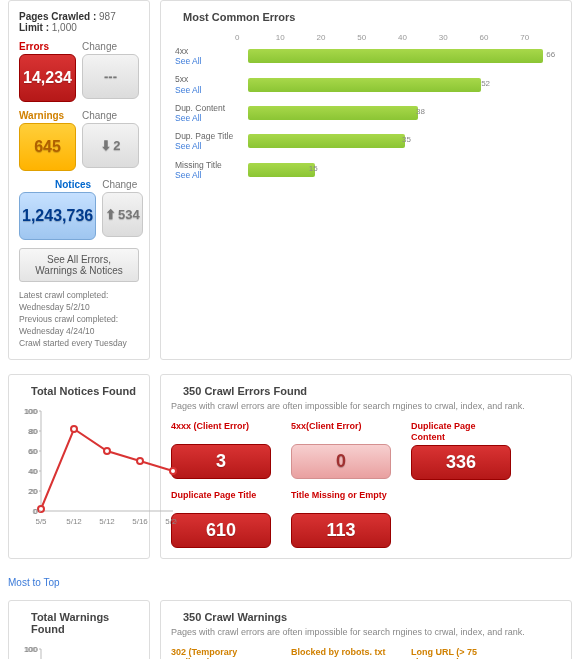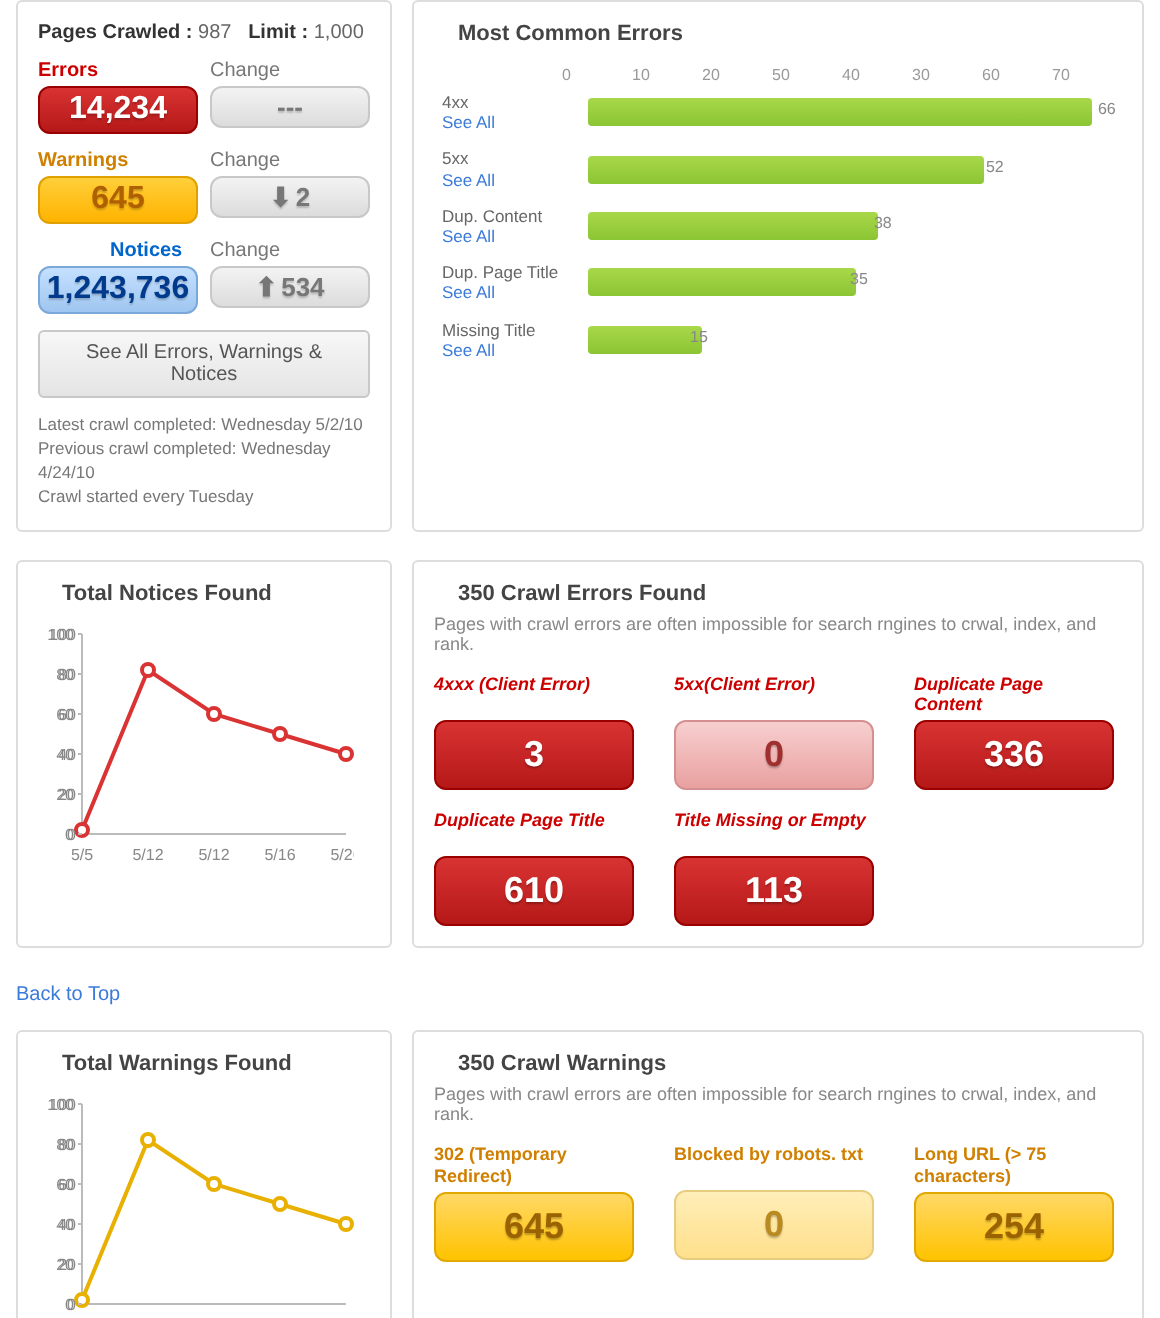--- a/index.html
+++ b/index.html
@@ -1,33 +1,33 @@
 <!DOCTYPE html>
 <html><head>
 <meta charset="utf-8">
 <style>
 * { box-sizing: border-box; margin: 0; padding: 0; }
 body { font-family: Arial, Helvetica, sans-serif; font-size: 11px; background: #fff; color: #333; width: 580px; }
 .row { display: flex; gap: 10px; padding: 0 8px; margin-bottom: 14px; }
 .panel { border: 1px solid #ddd; border-radius: 3px; background: #fff; padding: 10px; }
-.left { width: 188px; flex-shrink: 0; }
+.left { width: 142px; flex-shrink: 0; }
 .right { flex: 1; }
 
 .header-line { font-size: 10px; color: #666; margin-bottom: 8px; }
 .header-line b { color: #333; }
 
 .metric-row { display: flex; gap: 6px; margin-bottom: 8px; }
 .metric-col { flex: 1; }
 .metric-label { font-size: 10px; margin-bottom: 2px; }
 .lbl-error { color: #c00; font-weight: bold; }
 .lbl-warn { color: #d08000; font-weight: bold; }
 .lbl-notice { color: #0066cc; font-weight: bold; padding-left: 36px; }
 .lbl-change { color: #777; }
 
-.pill { border-radius: 6px; text-align: center; font-weight: bold; font-size: 16px; padding: 2px 2px; text-shadow: 0 1px 1px rgba(0,0,0,0.2); }
+.pill { border-radius: 6px; text-align: center; font-weight: bold; font-size: 16px; padding: 14px 2px; text-shadow: 0 1px 1px rgba(0,0,0,0.2); }
 .pill-red { background: linear-gradient(#d93333,#b51818); color: #fff; border:1px solid #990000; }
 .pill-orange { background: linear-gradient(#ffcf3a,#ffb300); color: #b06000; border:1px solid #e0a000; }
 .pill-blue { background: linear-gradient(#c5e0ff,#9fc6f0); color: #003a8c; border:1px solid #7aa8d8; }
 .pill-grey { background: linear-gradient(#f3f3f3,#dcdcdc); color: #777; border:1px solid #c8c8c8; font-size: 13px; }
 .arrow { margin-right: 2px; }
 
 .see-all-btn { display: block; width: 100%; background: linear-gradient(#f7f7f7,#e4e4e4); border: 1px solid #c8c8c8; border-radius: 3px; padding: 5px; font-size: 10px; color: #555; cursor: pointer; margin: 4px 0 8px; }
 .small-text { font-size: 8.5px; color: #777; line-height: 1.4; }
 
 .panel-title { font-size: 11px; font-weight: bold; color: #444; margin-bottom: 10px; padding-left: 12px; }
@@ -46,21 +46,21 @@
 
 
 .line-chart { position: relative; width: 158px; height: 120px; }
 .line-chart svg { width: 100%; height: 100%; }
 .axis-tick { font-size: 8px; fill: #888; }
 
 
 .tiles { display: flex; flex-wrap: wrap; gap: 10px 20px; }
 .tile { width: 100px; }
 .tile-label { font-size: 9px; font-weight: bold; margin-bottom: 3px; min-height: 20px; line-height: 1.15; }
-.tile-label-red { color: #c00; font-style: italic; }
+.tile-label-red { color: #c00; }
 .tile-label-orange { color: #d08000; }
 .tile-val { border-radius: 6px; text-align: center; font-weight: bold; font-size: 18px; padding: 6px 2px; text-shadow: 0 1px 1px rgba(0,0,0,0.25); }
 .tile-red { background: linear-gradient(#d93333,#b51818); color: #fff; border:1px solid #990000; }
 .tile-red-lt { background: linear-gradient(#f7cfcf,#e9a0a0); color: #a03030; border:1px solid #d49090; }
 .tile-orange { background: linear-gradient(#ffd866,#ffc300); color: #9a6200; border:1px solid #e0a800; }
 .tile-orange-lt { background: linear-gradient(#ffeeb8,#ffe08c); color: #b88a20; border:1px solid #e8cc80; }
 
 .back-top { font-size: 10px; color: #3a7ad9; text-decoration: none; padding: 4px 8px; display: inline-block; margin-bottom: 8px; }
 </style>
 </head>
@@ -224,21 +224,21 @@
           <div class="tile-val tile-red">610</div>
         </div>
         <div class="tile">
           <div class="tile-label tile-label-red">Title Missing or Empty</div>
           <div class="tile-val tile-red">113</div>
         </div>
       </div>
   </div>
 </div>
 
-<a href="#" class="back-top">Back to Top</a>
+<a href="#" class="back-top">Most to Top</a>
 
 
 <div class="row">
   <div class="panel left">
     <div class="panel-title">Total Warnings Found</div>
     <div class="line-chart" id="warnings-line"><svg viewBox="0 0 158 120">
           <text x="18" y="107" text-anchor="end" class="axis-tick">0</text>
           <text x="18" y="87" text-anchor="end" class="axis-tick">20</text>
           <text x="18" y="67" text-anchor="end" class="axis-tick">40</text>
           <text x="18" y="47" text-anchor="end" class="axis-tick">60</text>

